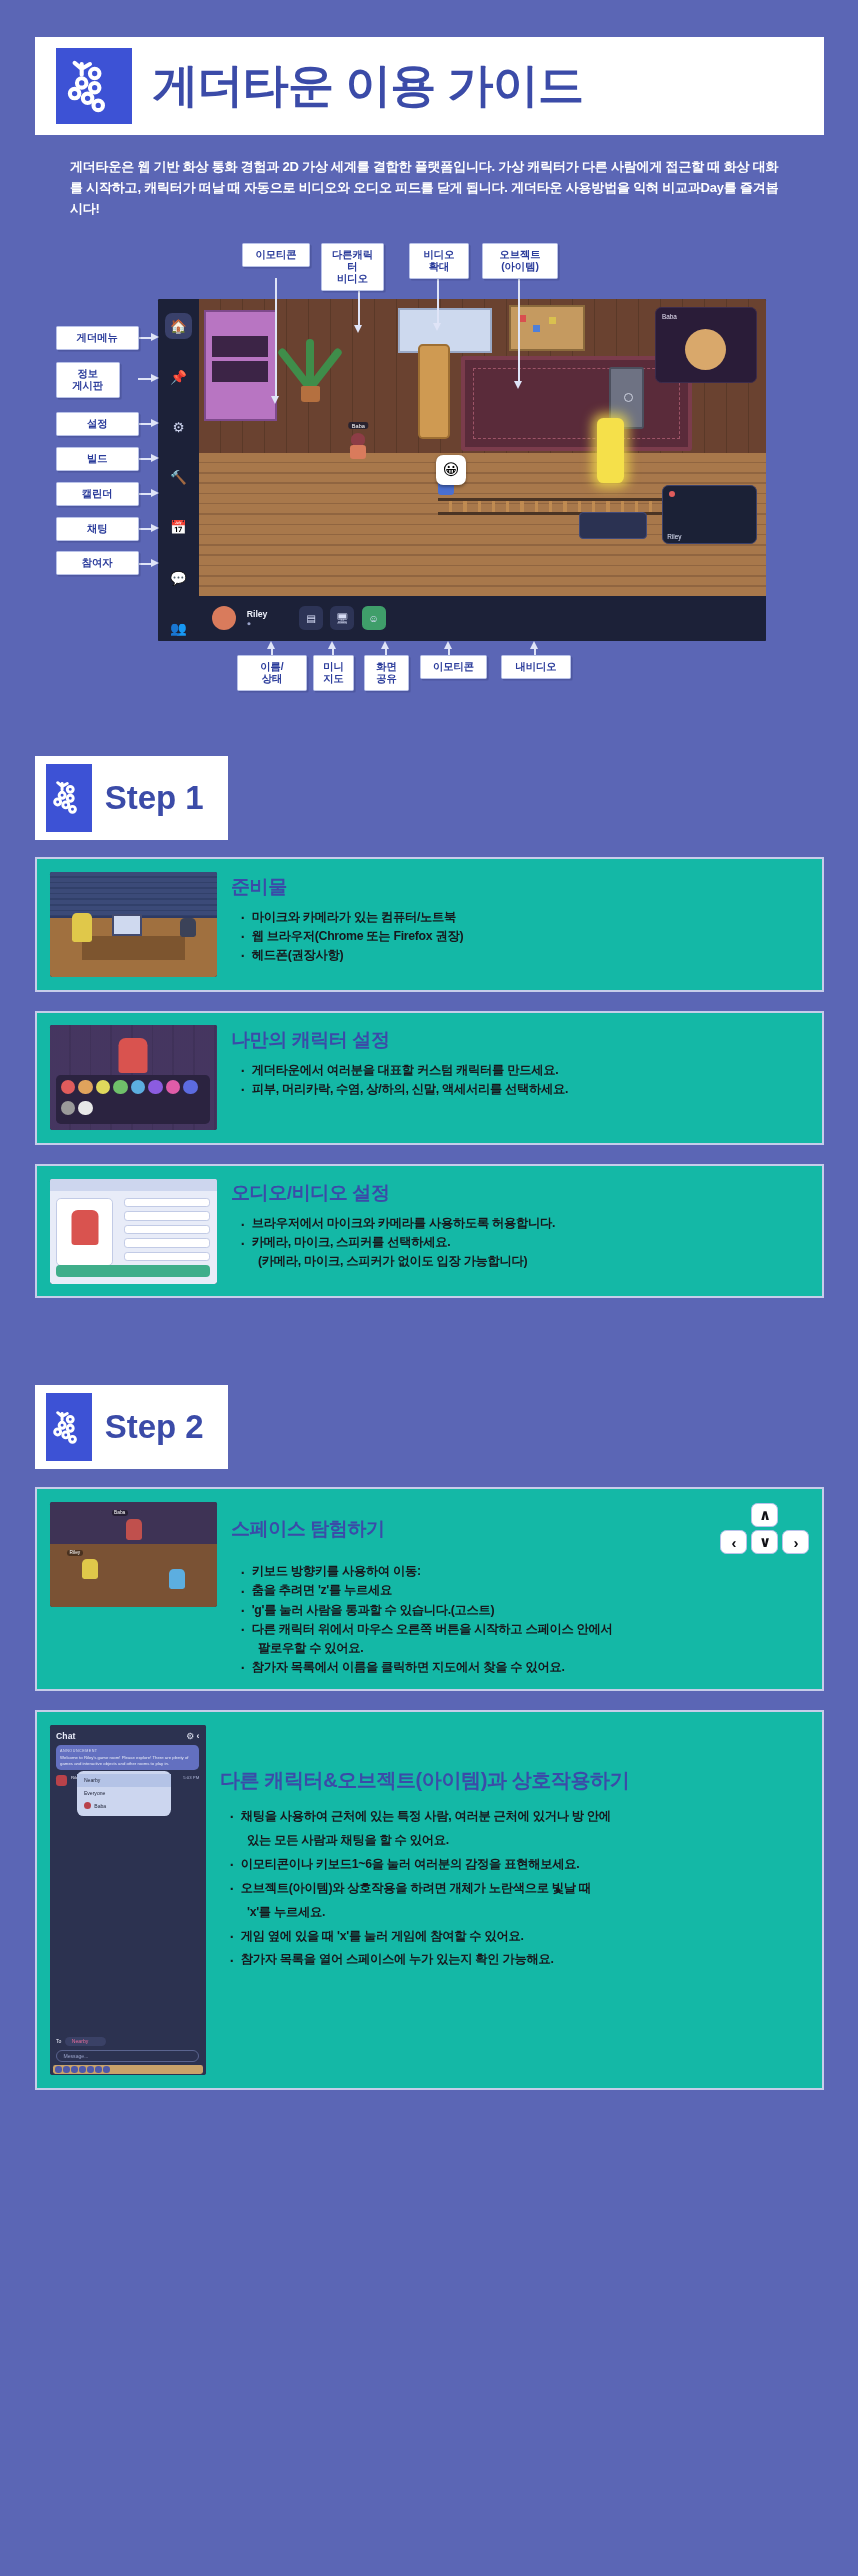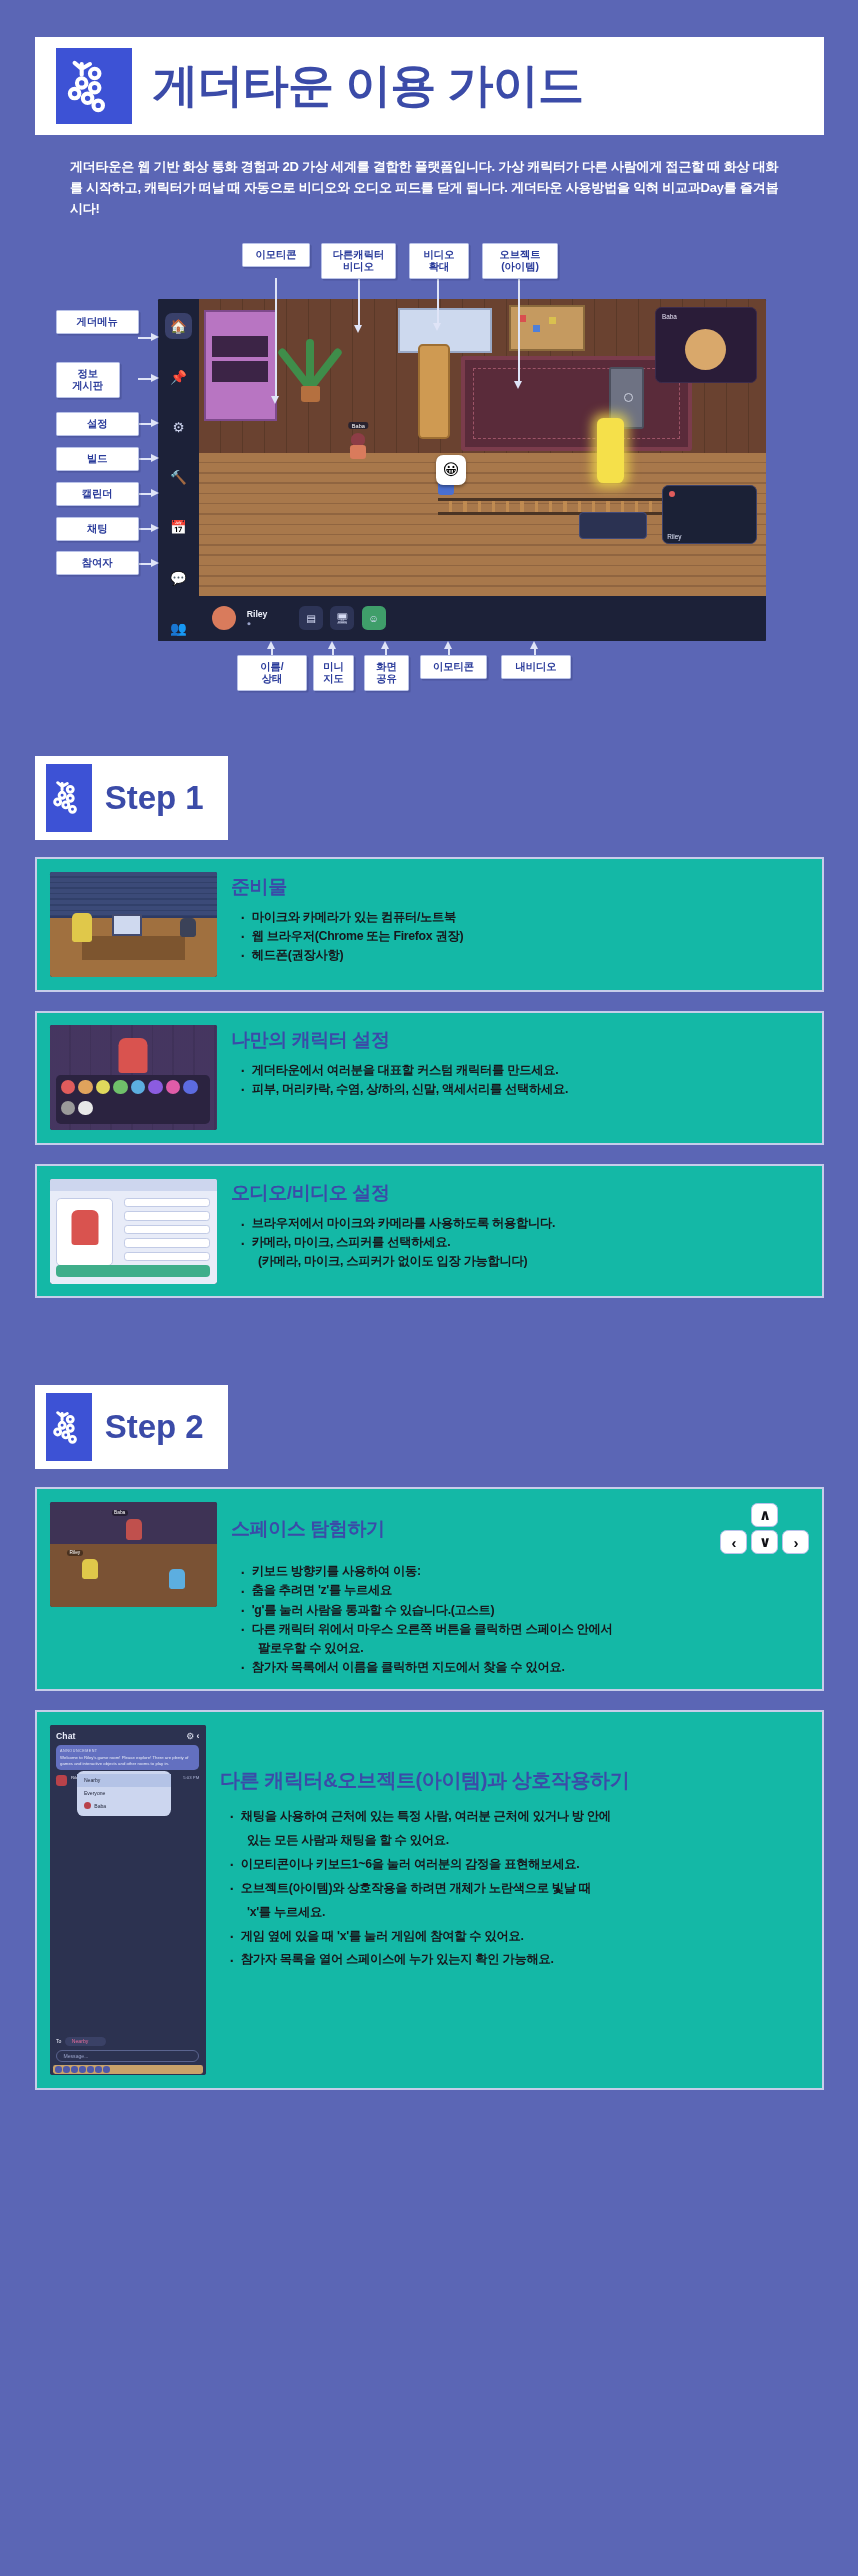--- a/index.html
+++ b/index.html
@@ -365,37 +365,37 @@
     </div>
     <div class="title-text">게더타운 이용 가이드</div>
   </div>
   <div class="intro">게더타운은 웹 기반 화상 통화 경험과 2D 가상 세계를 결합한 플랫폼입니다. 가상 캐릭터가 다른 사람에게 접근할 때 화상 대화를 시작하고, 캐릭터가 떠날 때 자동으로 비디오와 오디오 피드를 닫게 됩니다. 게더타운 사용방법을 익혀 비교과Day를 즐겨봅시다!</div>
 </div>
 
 
 <div class="shot-wrap">
 
   <div class="callout" style="left:207px; top:0; width:68px;">이모티콘</div>
-  <div class="callout" style="left:286px; top:0; width:75px;">다른캐릭터
+  <div class="callout" style="left:286px; top:0; width:63px;">다른캐릭터
 비디오</div>
   <div class="callout" style="left:374px; top:0; width:60px;">비디오
 확대</div>
   <div class="callout" style="left:447px; top:0; width:76px;">오브젝트
 (아이템)</div>
 
   <div class="lead v" style="left:240px; top:35px; height:119px;"></div>
   <div class="arrowhead down" style="left:236px; top:153px;"></div>
   <div class="lead v" style="left:323px; top:35px; height:48px;"></div>
   <div class="arrowhead down" style="left:319px; top:82px;"></div>
   <div class="lead v" style="left:402px; top:35px; height:46px;"></div>
   <div class="arrowhead down" style="left:398px; top:80px;"></div>
   <div class="lead v" style="left:483px; top:35px; height:103px;"></div>
   <div class="arrowhead down" style="left:479px; top:138px;"></div>
 
-  <div class="callout" style="left:20.7px; top:67px; width:83px;">게더메뉴</div>
+  <div class="callout" style="left:20.7px; top:83px; width:83px;">게더메뉴</div>
   <div class="lead h" style="left:103px; top:94px; width:14.3px;"></div>
   <div class="arrowhead" style="left:116px; top:90px;"></div>
 
   <div class="callout" style="left:20.7px; top:119px; width:64px;">정보
 게시판</div>
   <div class="lead h" style="left:103px; top:135px; width:14.3px;"></div>
   <div class="arrowhead" style="left:116px; top:131px;"></div>
 
   <div class="callout" style="left:20.7px; top:169px; width:83px;">설정</div>
   <div class="lead h" style="left:103px; top:180px; width:14.3px;"></div>
@@ -656,21 +656,21 @@
           <span class="key">‹</span>
           <span class="key">∨</span>
           <span class="key">›</span>
         </span>
       </span>
     </h3>
     <ul>
       <li class="bullet">키보드 방향키를 사용하여 이동:</li>
       <li class="bullet">춤을 추려면 'z'를 누르세요</li>
       <li class="bullet">'g'를 눌러 사람을 통과할 수 있습니다.(고스트)</li>
-      <li class="bullet">다른 캐릭터 위에서 마우스 오른쪽 버튼을 클릭하면 스페이스 안에서</li>
+      <li class="bullet">다른 캐릭터 위에서 마우스 오른쪽 버튼을 시작하고 스페이스 안에서</li>
       <li class="sub">팔로우할 수 있어요.</li>
       <li class="bullet">참가자 목록에서 이름을 클릭하면 지도에서 찾을 수 있어요.</li>
     </ul>
   </div>
 </div>
 
 <div class="card wide">
   <div class="thumb" style="flex:0 0 156px; height:350px;">
     <div class="chatshot">
       <div class="ch-top">

